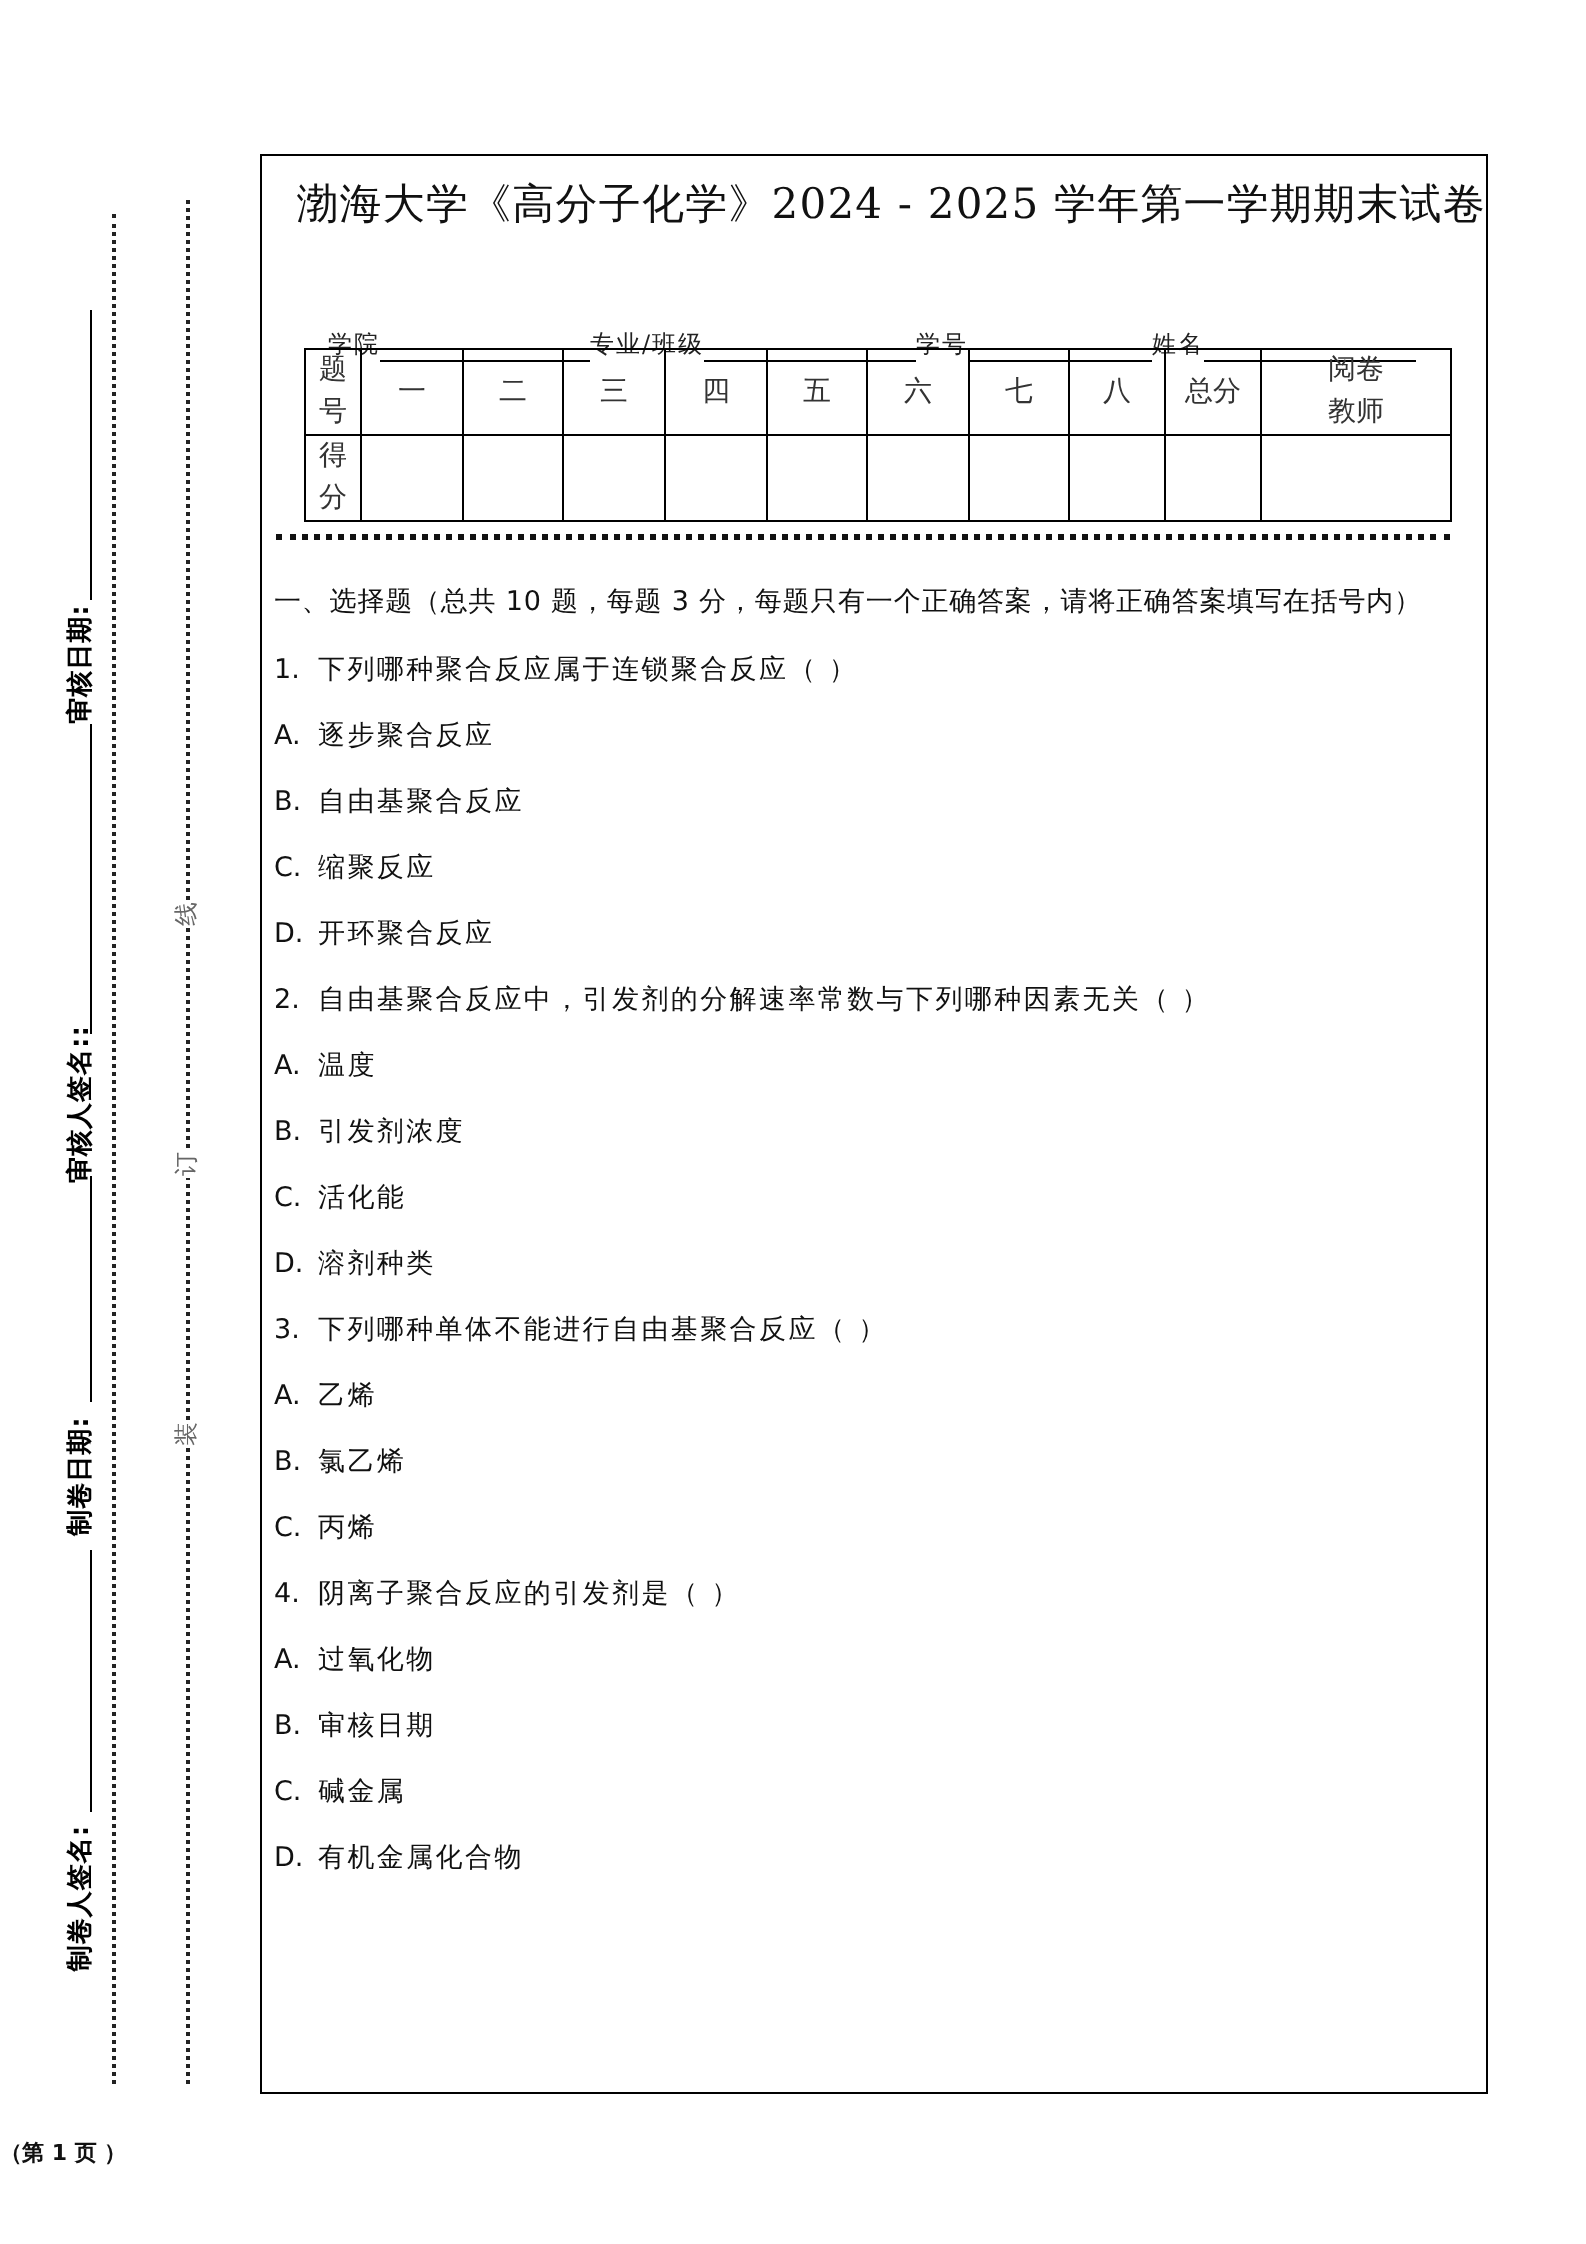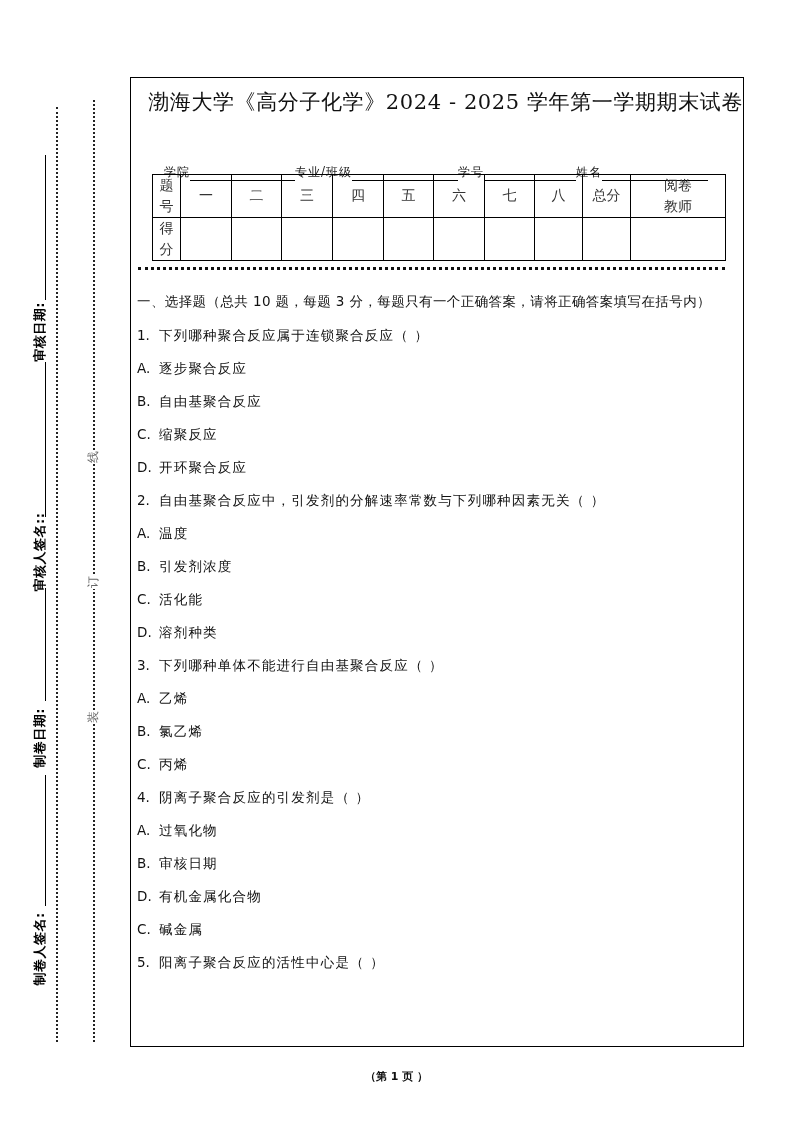--- a/index.html
+++ b/index.html
@@ -37,21 +37,21 @@
   .dotted-sep { position: absolute; left: 7px; width: 587px; top: 189px; border-top: 3px dotted #111; }
 
   
   .content { position: absolute; left: 6px; right: 8px; top: 212px;
              font-family: "DejaVu Sans", "Liberation Sans", sans-serif; font-size: 13.5px;
              color: #111; }
   .section-head { line-height: 23px; margin: 0 0 6px 0; letter-spacing: 0.4px; }
   .line { height: 33px; line-height: 33px; white-space: nowrap; letter-spacing: 1.2px; }
   .line .num { display: inline-block; width: 22px; letter-spacing: 0; }
 
-  .footer { position: absolute; top: 1069px; left: 0; width: 793px; text-align: center;
+  .footer { position: absolute; top: 1069px; left: 0; width: 793px; text-align: left;
             font-family: "DejaVu Sans", "Liberation Sans", sans-serif; font-weight: bold; font-size: 11px; }
 </style>
 </head>
 <body>
 
 <div>
 
   <div class="vline-solid" style="top:155px;height:145px;"></div>
   <div class="vline-solid" style="top:362px;height:155px;"></div>
   <div class="vline-solid" style="top:588px;height:113px;"></div>
@@ -154,20 +154,19 @@
     <div class="line"><span class="num">D.</span><span>溶剂种类</span></div>
 
     <div class="line"><span class="num">3.</span><span>下列哪种单体不能进行自由基聚合反应（ ）</span></div>
     <div class="line"><span class="num">A.</span><span>乙烯</span></div>
     <div class="line"><span class="num">B.</span><span>氯乙烯</span></div>
     <div class="line"><span class="num">C.</span><span>丙烯</span></div>
 
     <div class="line"><span class="num">4.</span><span>阴离子聚合反应的引发剂是（ ）</span></div>
     <div class="line"><span class="num">A.</span><span>过氧化物</span></div>
     <div class="line"><span class="num">B.</span><span>审核日期</span></div>
+    <div class="line"><span class="num">C.</span><span>碱金属</span></div>
     <div class="line"><span class="num">D.</span><span>有机金属化合物</span></div>
-    <div class="line"><span class="num">C.</span><span>碱金属</span></div>
 
-    <div class="line"><span class="num">5.</span><span>阳离子聚合反应的活性中心是（ ）</span></div>
   </div>
 </div>
 
 <div class="footer">（第 1 页 ）</div>
 
 </body></html>

